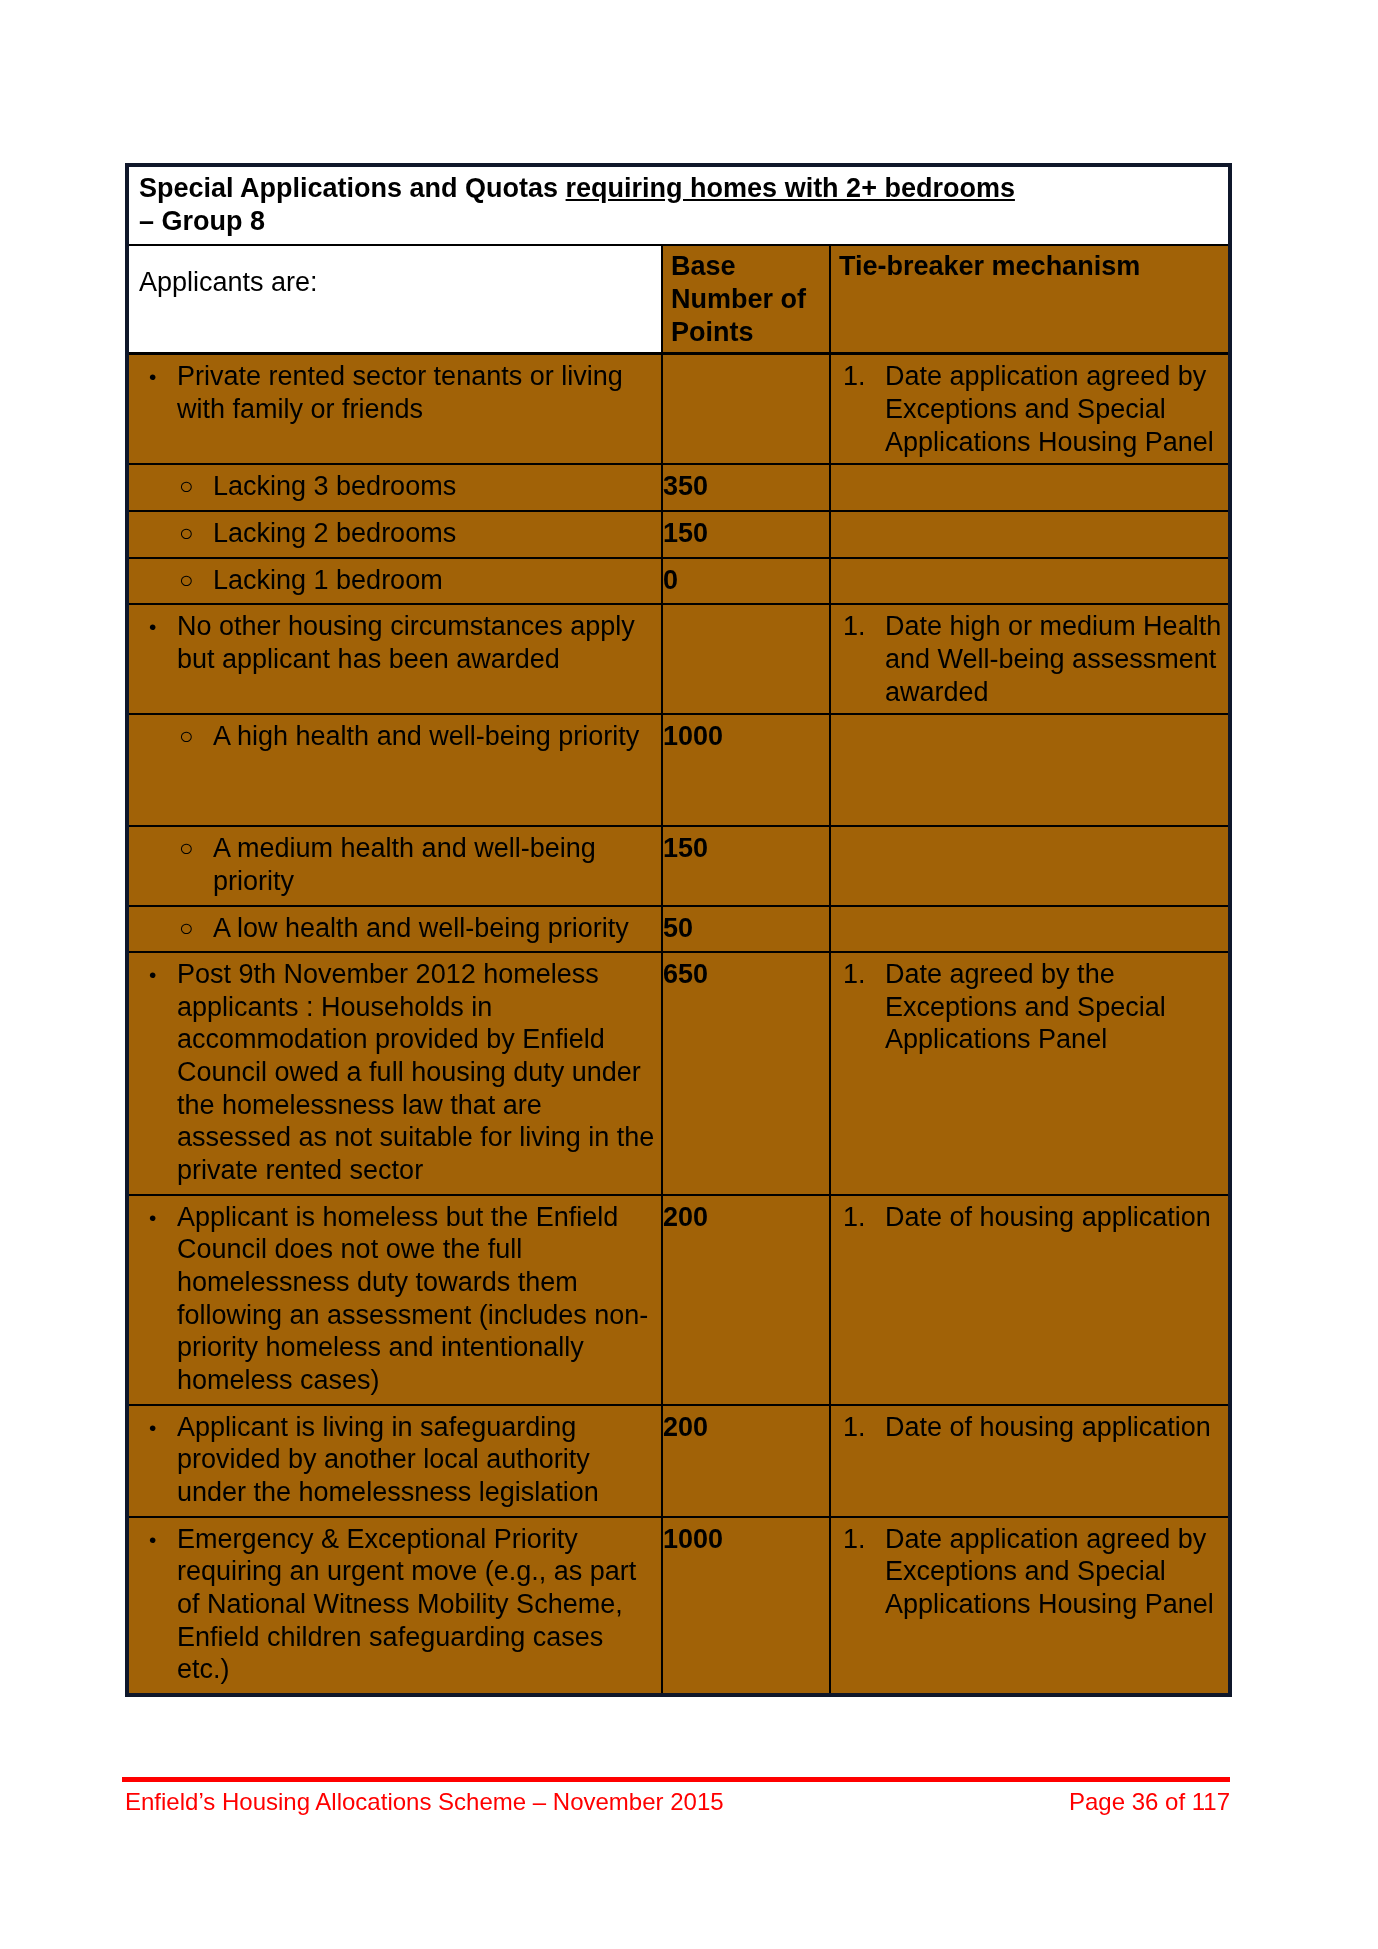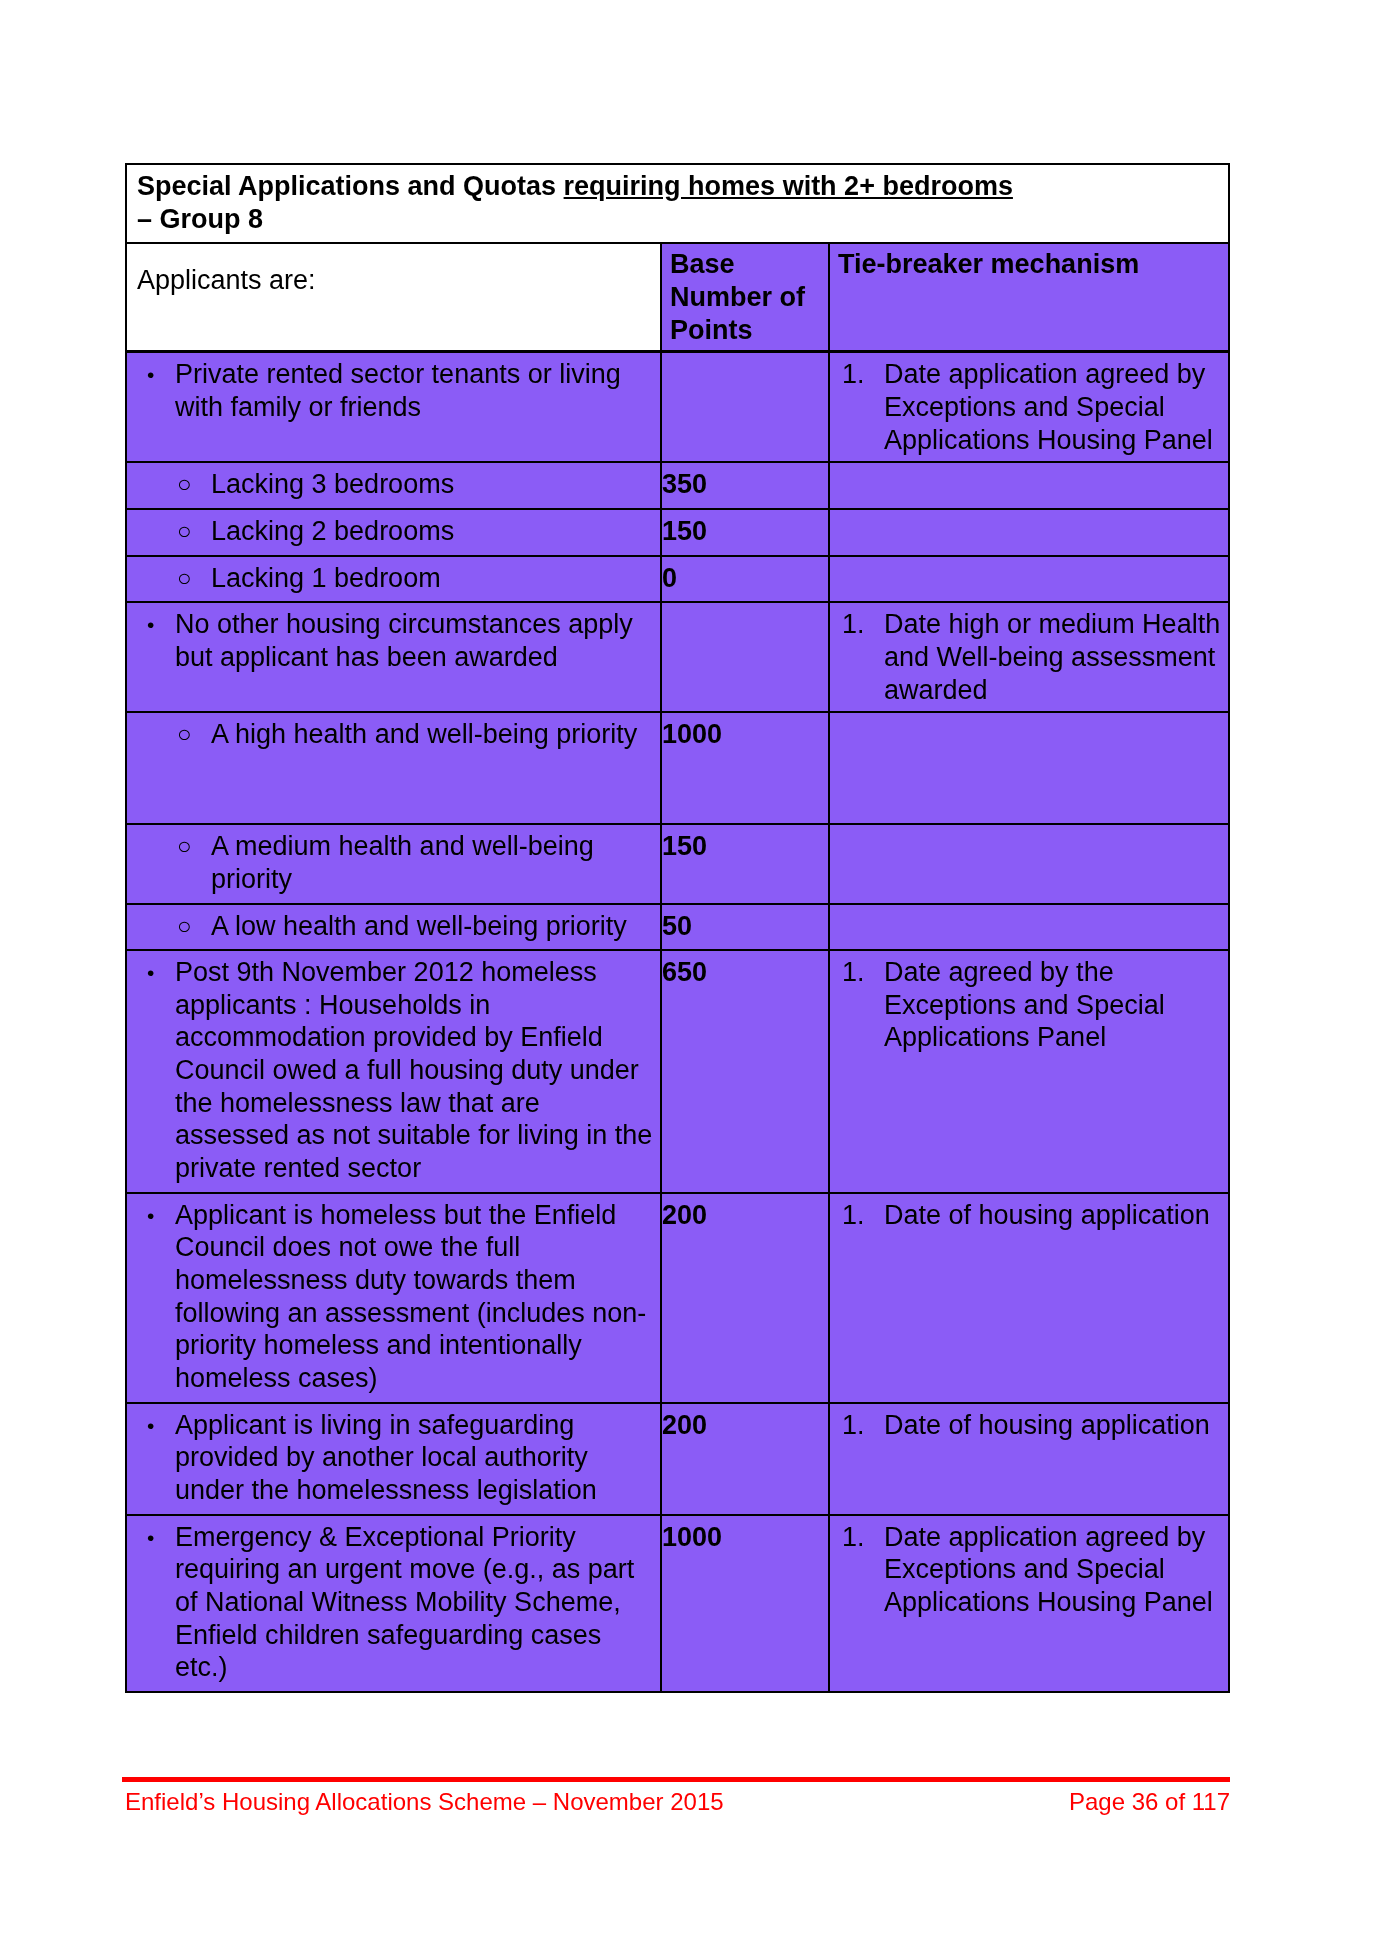--- a/index.html
+++ b/index.html
@@ -14,21 +14,21 @@
     font-family: "Liberation Sans", sans-serif;
     color: #000000;
   }
   .doc-table {
     position: absolute;
     left: 125px;
     top: 163px;
     width: 1103px;
     border-collapse: collapse;
     table-layout: fixed;
-    border: 2px solid #0f172a;
+    border: 4px solid #0f172a;
   }
   .doc-table td {
     border: 2px solid #000000;
     vertical-align: top;
     font-size: 27px;
     line-height: 1.21;
     overflow: hidden;
   }
   .title-cell {
     background: #ffffff;
@@ -37,21 +37,21 @@
     line-height: 1.25;
     padding: 5px 10px 7px 10px;
     border-bottom-width: 3px;
   }
   .u { text-decoration: underline; }
   .applicants-cell {
     background: #ffffff;
     vertical-align: middle;
     padding: 20px 10px;
   }
-  .green { background: #8b5cf6; }
+  .green { background: #a16207; }
   .head-cell {
     font-weight: bold;
     padding: 4px 8px;
   }
   .header-row td { border-bottom-width: 3px; }
   td.desc-cell  { padding: 5px 4px 7px 4px; }
   td.points-cell{ padding: 5px 0; font-weight: bold; }
   td.tb-cell    { padding: 5px 4px; }
   .item { display: flex; align-items: flex-start; }
   .item.main { padding-left: 16px; }

